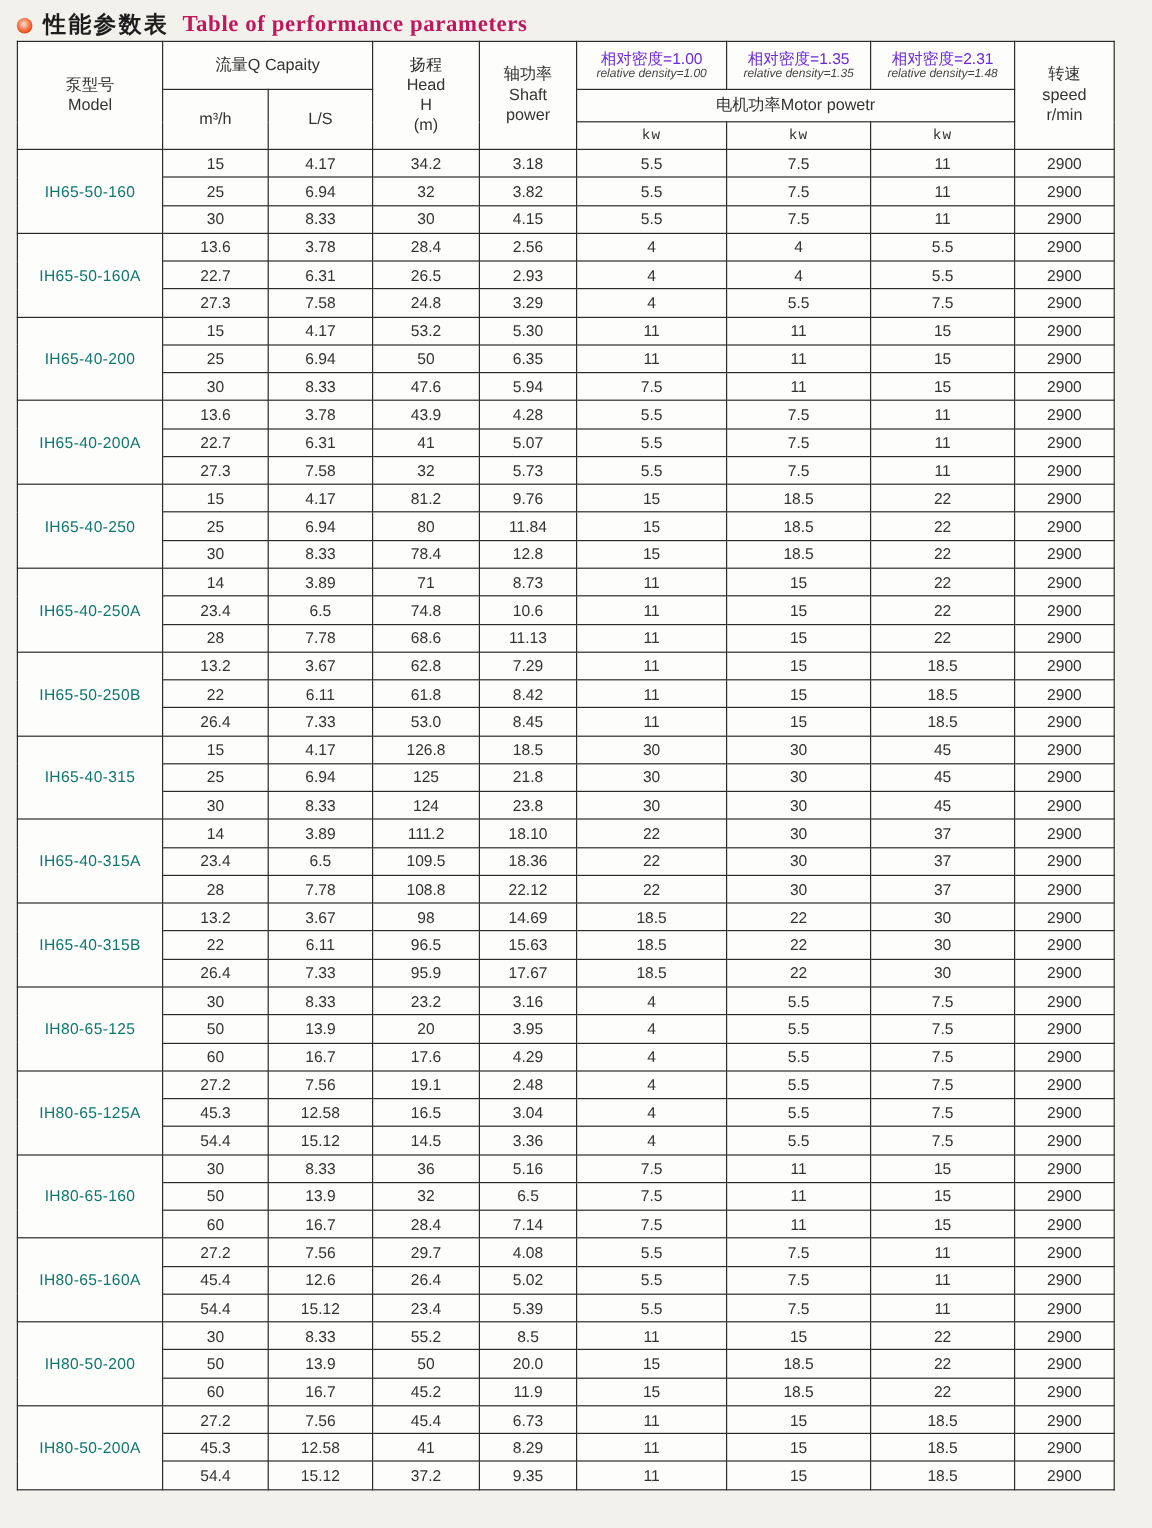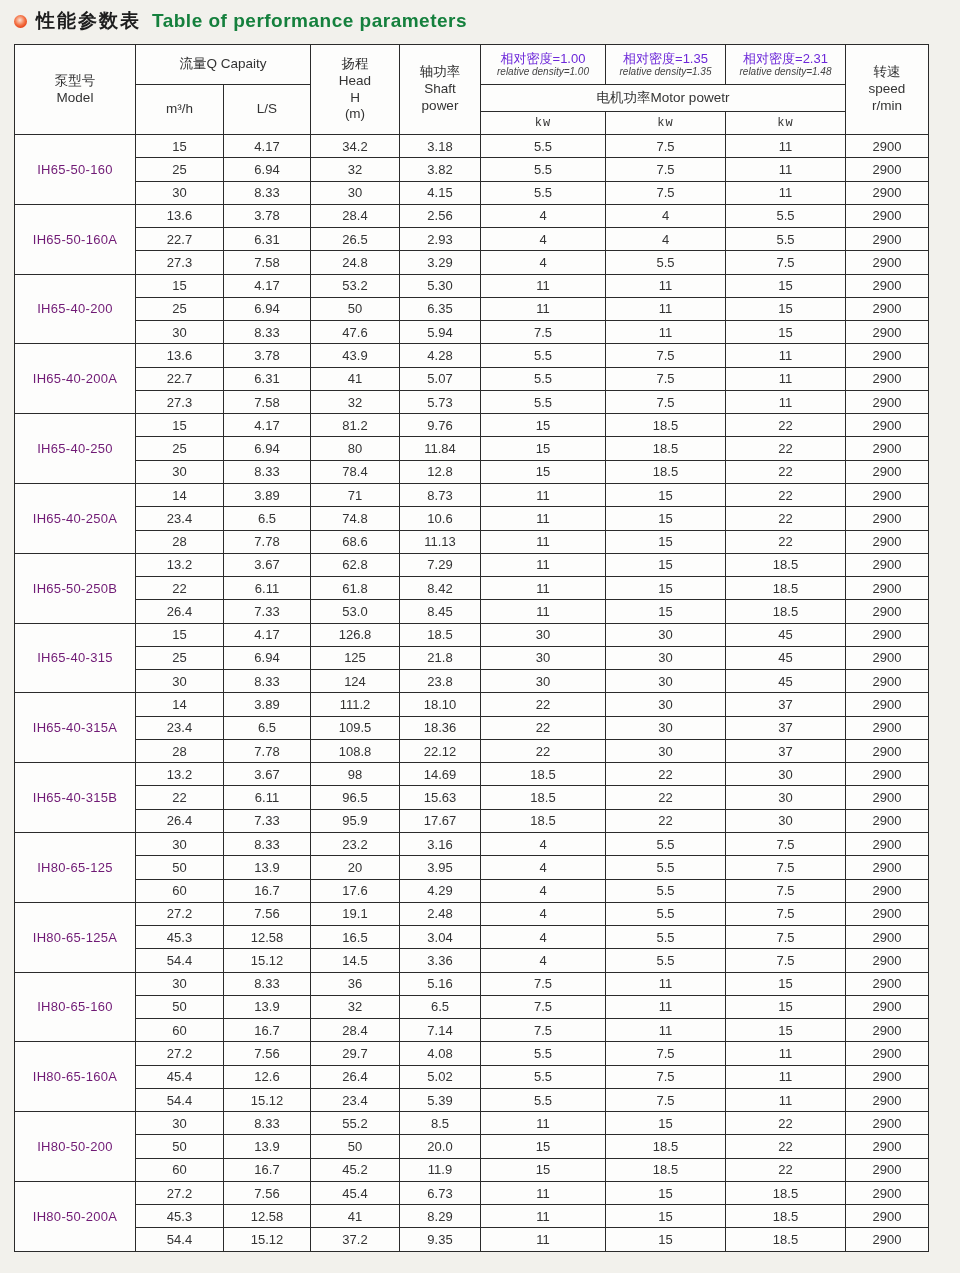--- a/index.html
+++ b/index.html
@@ -16,40 +16,40 @@
     width: 960px;
     height: 1273px;
     box-sizing: border-box;
     padding: 8px 0 0 14px;
   }
   .title-bar {
     display: flex;
     align-items: center;
     gap: 9px;
     height: 26px;
-    margin-bottom: 10px;
+    margin-bottom: 0;
   }
   .bullet {
     width: 13px;
     height: 13px;
     border-radius: 50%;
     background: radial-gradient(circle at 45% 40%, #fbe3d6 0%, #f4774a 45%, #e63f14 75%, #d93408 100%);
     flex: 0 0 auto;
   }
   .title-zh {
     font-size: 19px;
     font-weight: bold;
     color: #1d1d1d;
     letter-spacing: 2px;
   }
   .title-en {
-    font-family: Liberation Sans, sans-serif;
+    font-family: Liberation Serif, serif;
     font-size: 19px;
     font-weight: bold;
-    color: #15803d;
+    color: #be185d;
     letter-spacing: 0.5px;
     margin-left: 2px;
   }
   table.spec {
     border-collapse: collapse;
     table-layout: fixed;
     width: 914px;
     background: #fdfdfc;
   }
   table.spec th, table.spec td {
@@ -72,21 +72,21 @@
   .density-zh { font-size: 13px; color: #6d28d9; line-height: 1.2; }
   .density-en { font-size: 10px; color: #444; line-height: 1.2; font-style: italic; }
   .kw-cell { font-size: 12px; letter-spacing: 1px; font-family: Liberation Mono, monospace; }
   tbody tr { height: 23.27px; }
   tbody td {
     font-size: 13px;
     color: #333;
   }
   td.model-cell {
     font-size: 13px;
-    color: #701a75;
+    color: #0f766e;
     letter-spacing: 0.3px;
   }
 </style>
 </head>
 <body>
 
 <div class="page">
 
   <div class="title-bar">
     <span class="bullet"></span>

